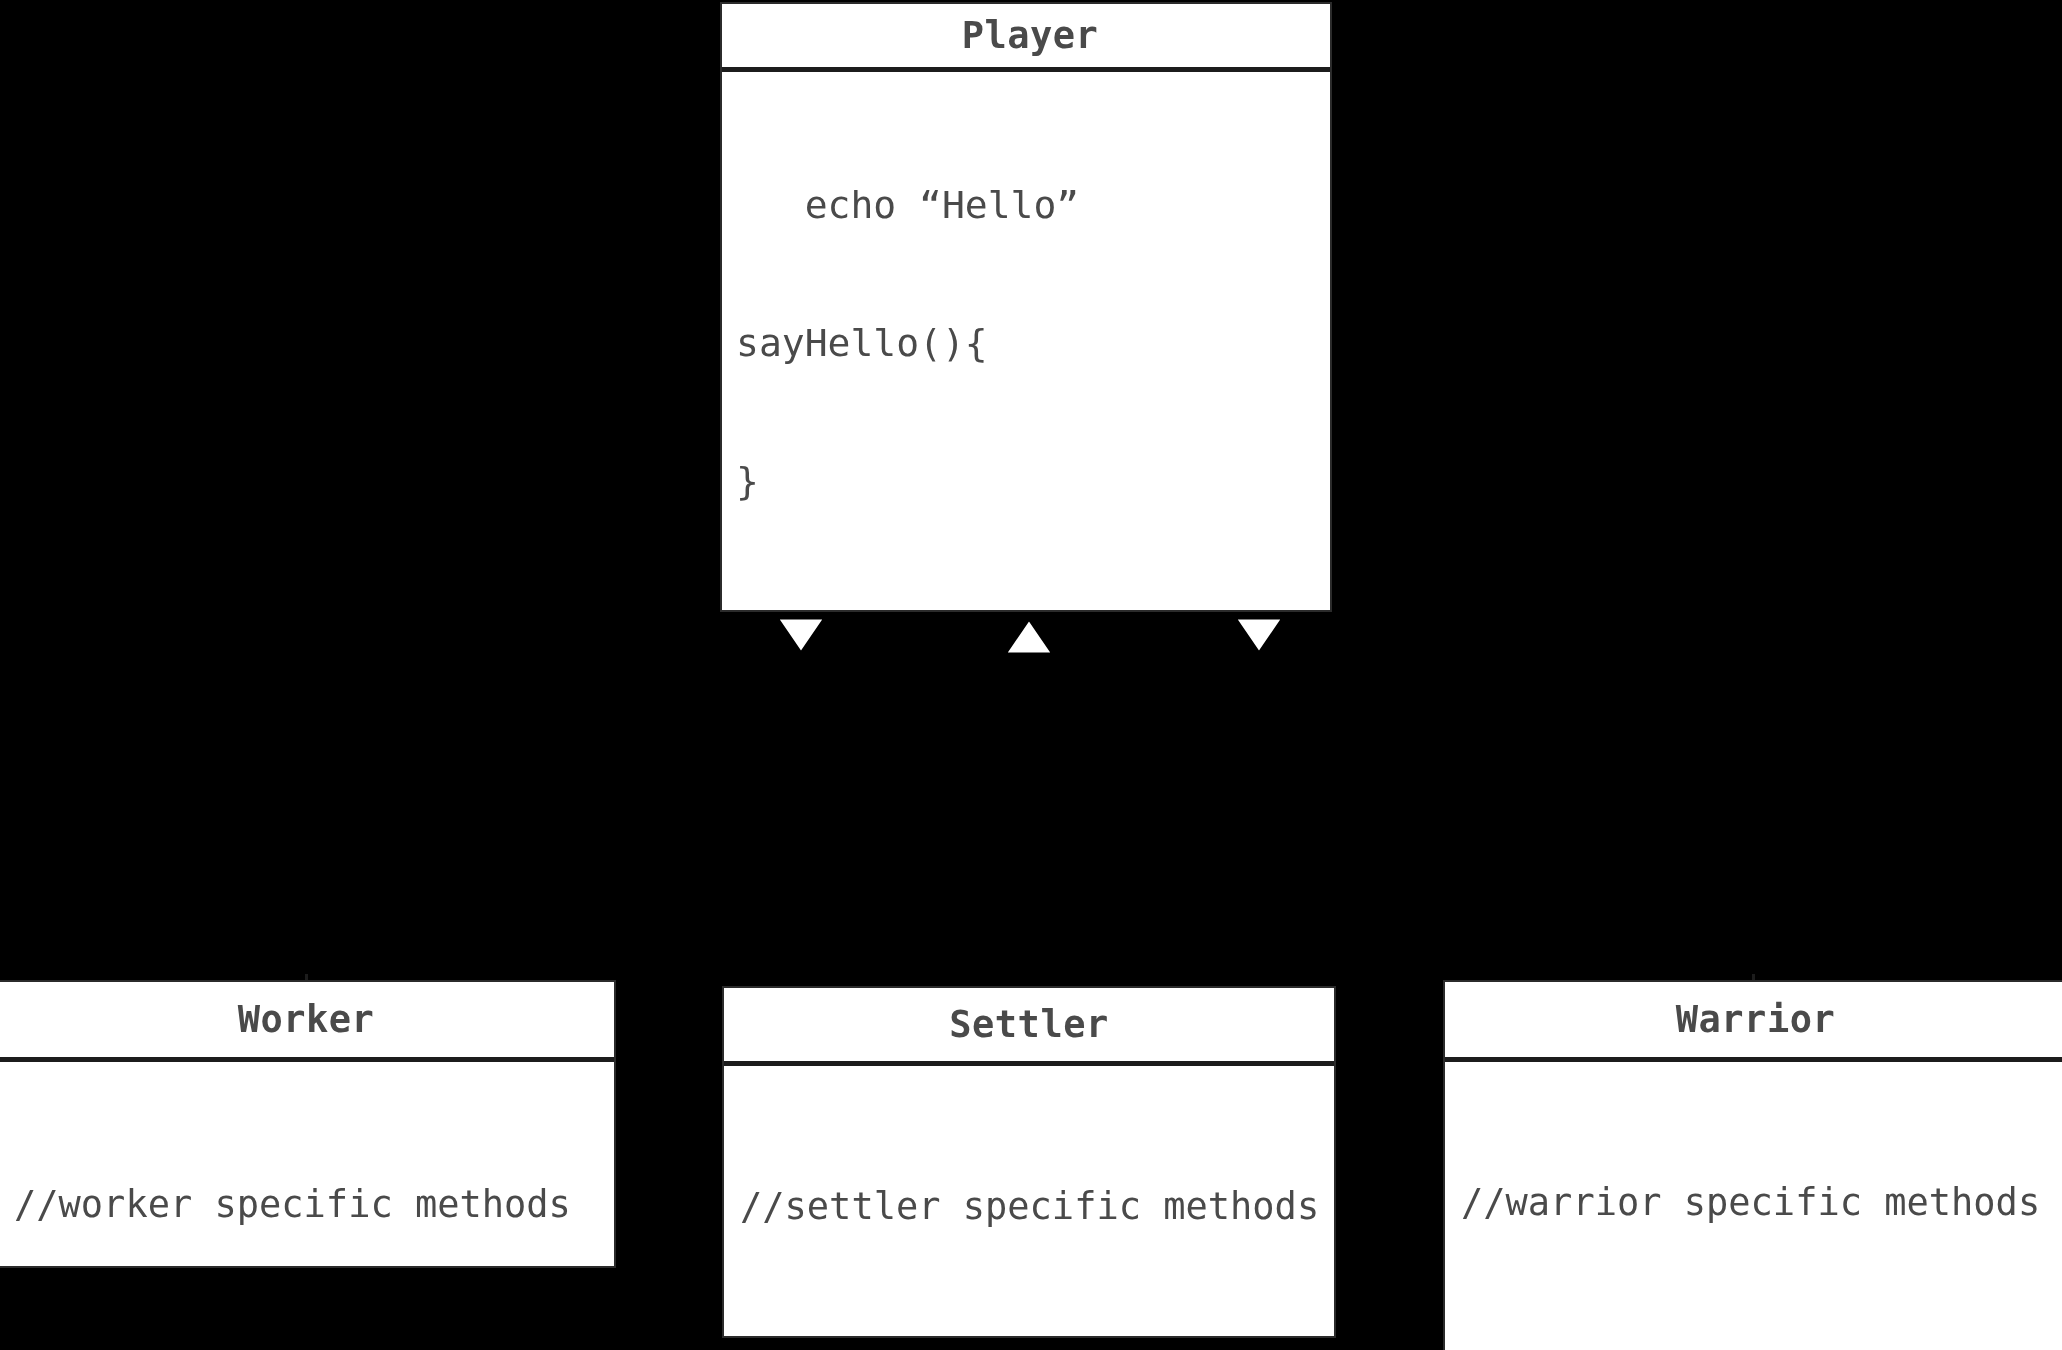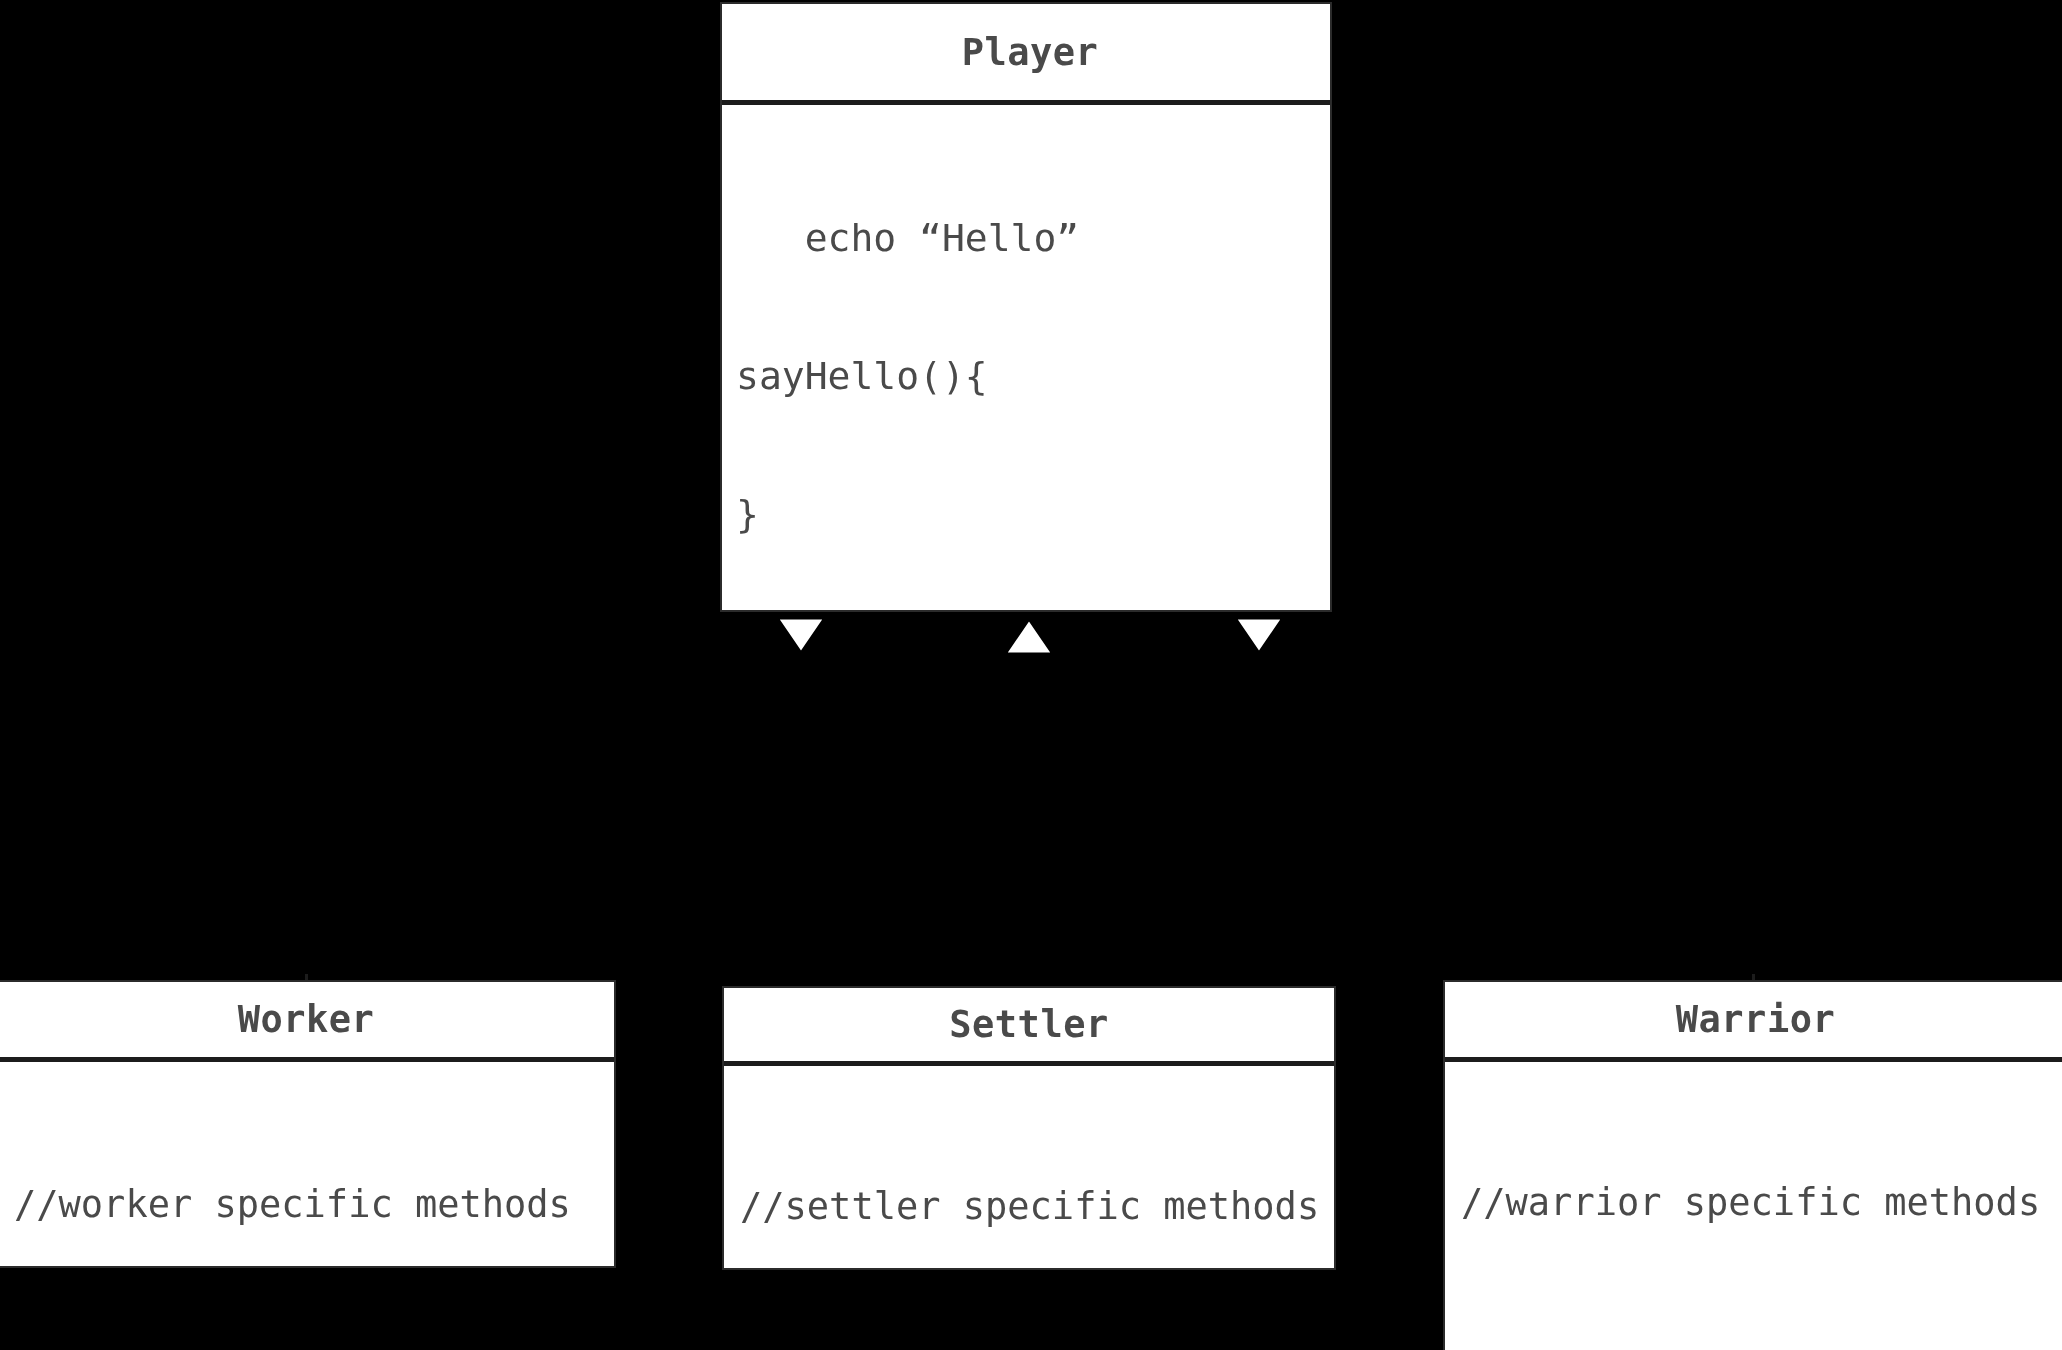--- a/index.html
+++ b/index.html
@@ -54,21 +54,21 @@
 
   
   #player-class {
     left: 720px;
     top: 2px;
     width: 612px;
     height: 610px;
     border-width: 2px;
   }
   #player-class .uml-header {
-    height: 101px;
+    height: 68px;
     font-size: 37px;
     padding-left: 8px;
   }
   #player-class .uml-body {
     padding: 18px 0 0 14px;
     font-size: 38px;
     line-height: 46px;
   }
 
   
@@ -85,21 +85,21 @@
   #worker-class .uml-body {
     padding: 28px 0 0 16px;
     font-size: 37px;
     line-height: 46px;
   }
 
   #settler-class {
     left: 722px;
     top: 986px;
     width: 614px;
-    height: 284px;
+    height: 352px;
   }
   #settler-class .uml-header {
     height: 78px;
     font-size: 37px;
   }
   #settler-class .uml-body {
     padding: 26px 0 0 16px;
     font-size: 37px;
     line-height: 46px;
   }

